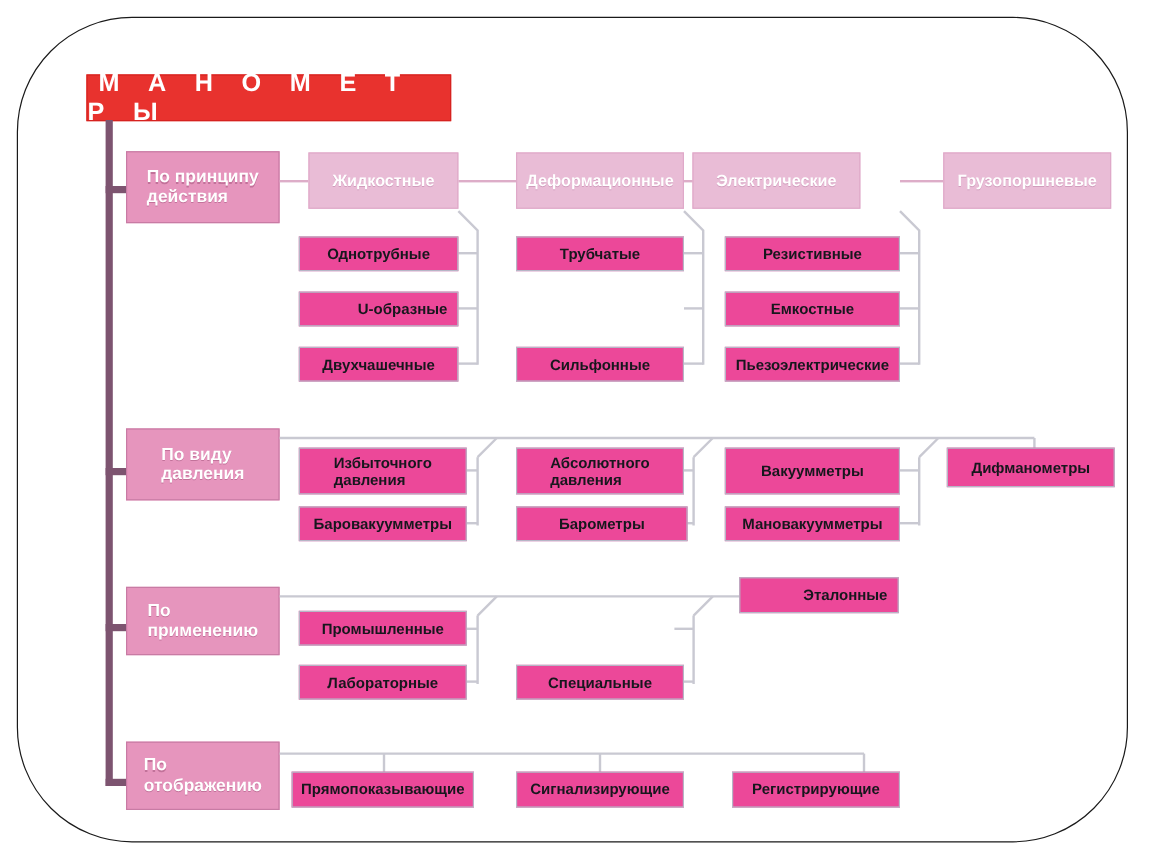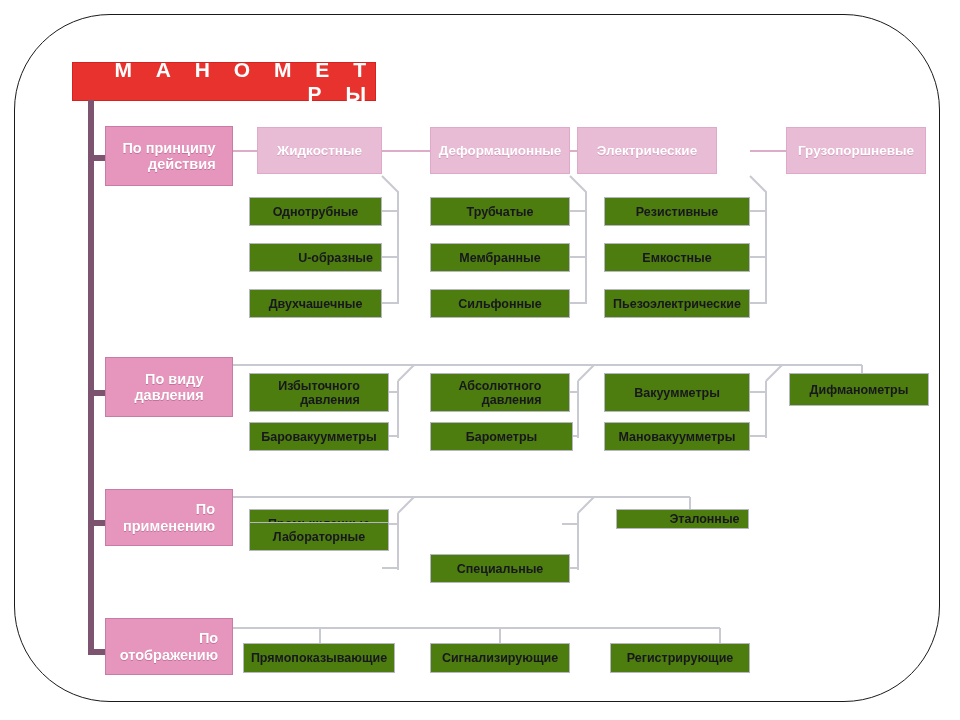--- a/index.html
+++ b/index.html
@@ -21,21 +21,21 @@
     pointer-events:none;
   }
 
   
   .node{
     position:absolute;
     box-sizing:border-box;
     display:flex;
     align-items:center;
     justify-content:center;
-    text-align:right;
+    text-align:left;
     line-height:1.12;
     white-space:pre-line;
   }
 
   
   .title-box{
     background:#e8322e;
     color:#ffffff;
     font-weight:bold;
     font-size:21px;
@@ -59,21 +59,21 @@
     background:#e9bcd6;
     border:1.5px solid #dfa9c9;
     color:#ffffff;
     font-weight:bold;
     font-size:13.5px;
     text-shadow:0 1px 0 rgba(170,110,150,.40);
   }
 
   
   .leaf-box{
-    background:#4d7c0f;
+    background:#ec4899;
     border:1px solid #b6b6c6;
     color:#17171d;
     font-weight:bold;
     font-size:12.5px;
   }
 
   
   .spine,.conn{position:absolute;}
   .spine{background:#7d5470;}
   .conn{background:#c9c9d2;}
@@ -127,21 +127,20 @@
     <path d="M 766 211 L 750 211"></path>
     <path d="M 766 257 L 750 257"></path>
     <path d="M 766 303 L 750 303"></path>
   </svg>
 
   <div class="node leaf-box" style="left:249px;top:197px;width:133px;height:29px;">Однотрубные</div>
   <div class="node leaf-box" style="left:249px;top:243px;width:133px;height:29px;padding-left:40px;">U-образные</div>
   <div class="node leaf-box" style="left:249px;top:289px;width:133px;height:29px;">Двухчашечные</div>
 
   <div class="node leaf-box" style="left:430px;top:197px;width:140px;height:29px;">Трубчатые</div>
-  <div class="node leaf-box" style="left:430px;top:243px;width:140px;height:29px;">Мембранные</div>
   <div class="node leaf-box" style="left:430px;top:289px;width:140px;height:29px;">Сильфонные</div>
 
   <div class="node leaf-box" style="left:604px;top:197px;width:146px;height:29px;">Резистивные</div>
   <div class="node leaf-box" style="left:604px;top:243px;width:146px;height:29px;">Емкостные</div>
   <div class="node leaf-box" style="left:604px;top:289px;width:146px;height:29px;">Пьезоэлектрические</div>
 
   <div class="node cat-box" style="left:105px;top:357px;width:128px;height:60px;">По виду
 давления</div>
 
   <svg class="elbow" style="left:0;top:0;width:960px;height:720px;">
@@ -184,25 +183,25 @@
     <path d="M 398 513 L 398 570 M 398 513 L 414 497"></path>
     <path d="M 398 524 L 382 524"></path>
     <path d="M 398 568 L 382 568"></path>
     <path d="M 578 513 L 578 570 M 578 513 L 594 497"></path>
     <path d="M 578 524 L 562 524"></path>
     <path d="M 578 568 L 562 568"></path>
     <path d="M 690 497 L 690 510"></path>
   </svg>
 
   <div class="node leaf-box" style="left:249px;top:509px;width:140px;height:29px;">Промышленные</div>
-  <div class="node leaf-box" style="left:249px;top:522px;width:140px;height:29px;">Лабораторные</div>
+  <div class="node leaf-box" style="left:249px;top:554px;width:140px;height:29px;">Лабораторные</div>
 
   <div class="node leaf-box" style="left:430px;top:554px;width:140px;height:29px;">Специальные</div>
 
-  <div class="node leaf-box" style="left:616px;top:509px;width:133px;height:20px;padding-left:44px;">Эталонные</div>
+  <div class="node leaf-box" style="left:616px;top:481px;width:133px;height:30px;padding-left:44px;">Эталонные</div>
 
   <div class="node cat-box" style="left:105px;top:618px;width:128px;height:57px;">По
 отображению</div>
 
   <svg class="elbow" style="left:0;top:0;width:960px;height:720px;">
     <path d="M 233 628 L 720 628"></path>
     <path d="M 320 628 L 320 644"></path>
     <path d="M 500 628 L 500 644"></path>
     <path d="M 720 628 L 720 644"></path>
   </svg>

